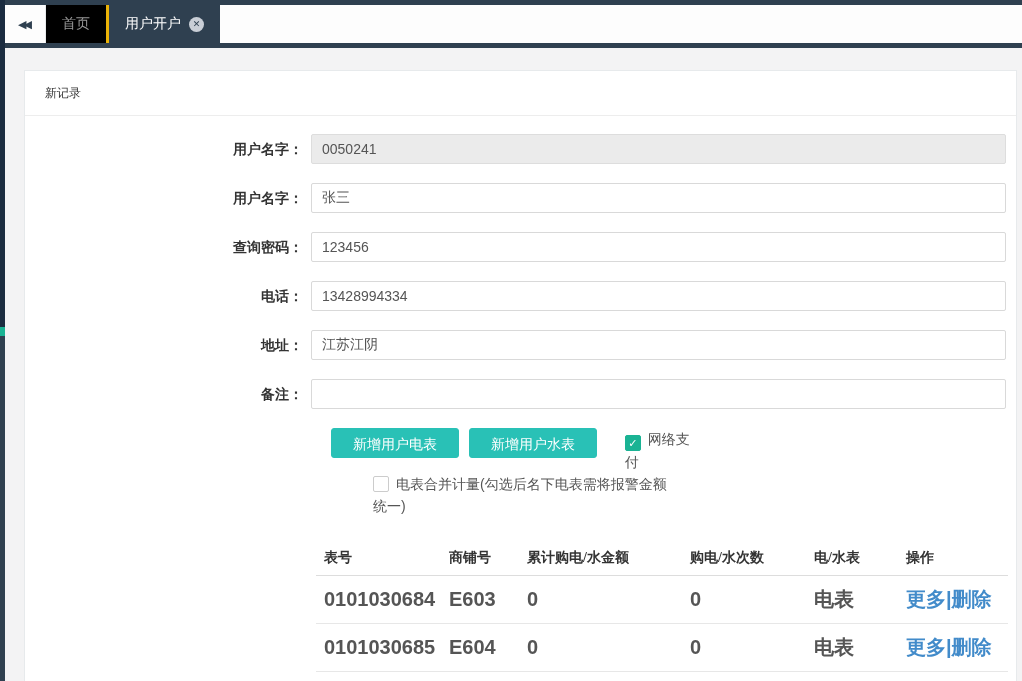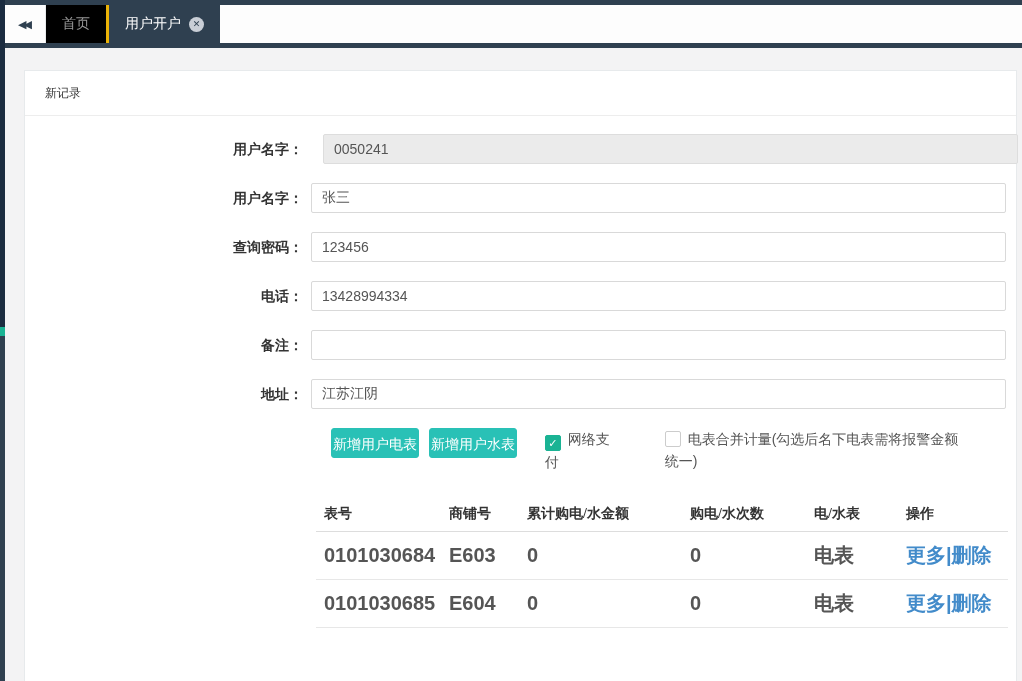--- a/index.html
+++ b/index.html
@@ -29,25 +29,25 @@
   
   .panel { position:absolute; left:24px; top:70px; width:993px; height:611px; background:#fff; border:1px solid #e7eaec; border-bottom:none; }
   .panel-header { height:45px; line-height:45px; padding:0 20px; color:#333; border-bottom:1px solid #ededed; font-size:12px; }
 
   
   .form-area { padding-top:18px; }
   .form-row { display:flex; margin-bottom:19px; }
   .form-label { flex:0 0 286px; padding-right:8px; text-align:right; font-weight:bold; color:#333; line-height:30px; white-space:nowrap; }
   .form-input-wrap { flex:1; margin-right:10px; }
   .form-control { width:100%; height:30px; border:1px solid #d9d9d9; border-radius:2px; padding:0 10px; font-size:14px; color:#555; background:#fff; font-family:inherit; outline:none; }
-  .form-control[readonly] { background:#ebebeb; border-color:#ddd;margin-left:12px; }
+  .form-control[readonly] { background:#ebebeb; border-color:#ddd; }
 
   
   .meter-actions { margin:0 10px 0 306px; }
-  .btn { display:inline-block; height:30px; line-height:30px; padding:0 1px; font-size:14px; border-radius:3px; border:1px solid transparent; cursor:pointer; vertical-align:top; font-family:inherit; }
+  .btn { display:inline-block; height:30px; line-height:30px; padding:0 21px; font-size:14px; border-radius:3px; border:1px solid transparent; cursor:pointer; vertical-align:top; font-family:inherit; }
   .btn-teal { background:#29c1b6; border-color:#29c1b6; color:#fff; }
   .btn + .btn { margin-left:6px; }
 
   .cb-label { display:inline-block; vertical-align:top; line-height:22px; color:#555; cursor:pointer; }
   .cb-label.cb-net { width:74px; margin-left:24px; }
   .cb-label.cb-merge { width:298px; margin-left:42px; }
   .cb-box { display:inline-block; width:16px; height:16px; border:1px solid #ccc; border-radius:2px; background:#fff; margin-right:7px; vertical-align:-3px; text-align:center; font-size:11px; line-height:15px; color:#fff; }
   .cb-box.checked { background:#1ab394; border-color:#1ab394; }
 
   
@@ -110,30 +110,30 @@
     </div>
 
     <div class="form-row">
       <div class="form-label">电话：</div>
       <div class="form-input-wrap">
         <input class="form-control" value="13428994334" style="">
       </div>
     </div>
 
     <div class="form-row">
-      <div class="form-label">备注：</div>
+      <div class="form-label">地址：</div>
       <div class="form-input-wrap">
-        <input class="form-control" value="" style="">
+        <input class="form-control" value="江苏江阴" style="">
       </div>
     </div>
 
     <div class="form-row">
-      <div class="form-label">地址：</div>
+      <div class="form-label">备注：</div>
       <div class="form-input-wrap">
-        <input class="form-control" value="江苏江阴" style="">
+        <input class="form-control" value="" style="">
       </div>
     </div>
 
     <div class="meter-actions">
       <button class="btn btn-teal">新增用户电表</button>
       <button class="btn btn-teal">新增用户水表</button>
 
       <label class="cb-label cb-net">
         <span class="cb-box checked">✓</span><span>网络支付</span>
       </label>

